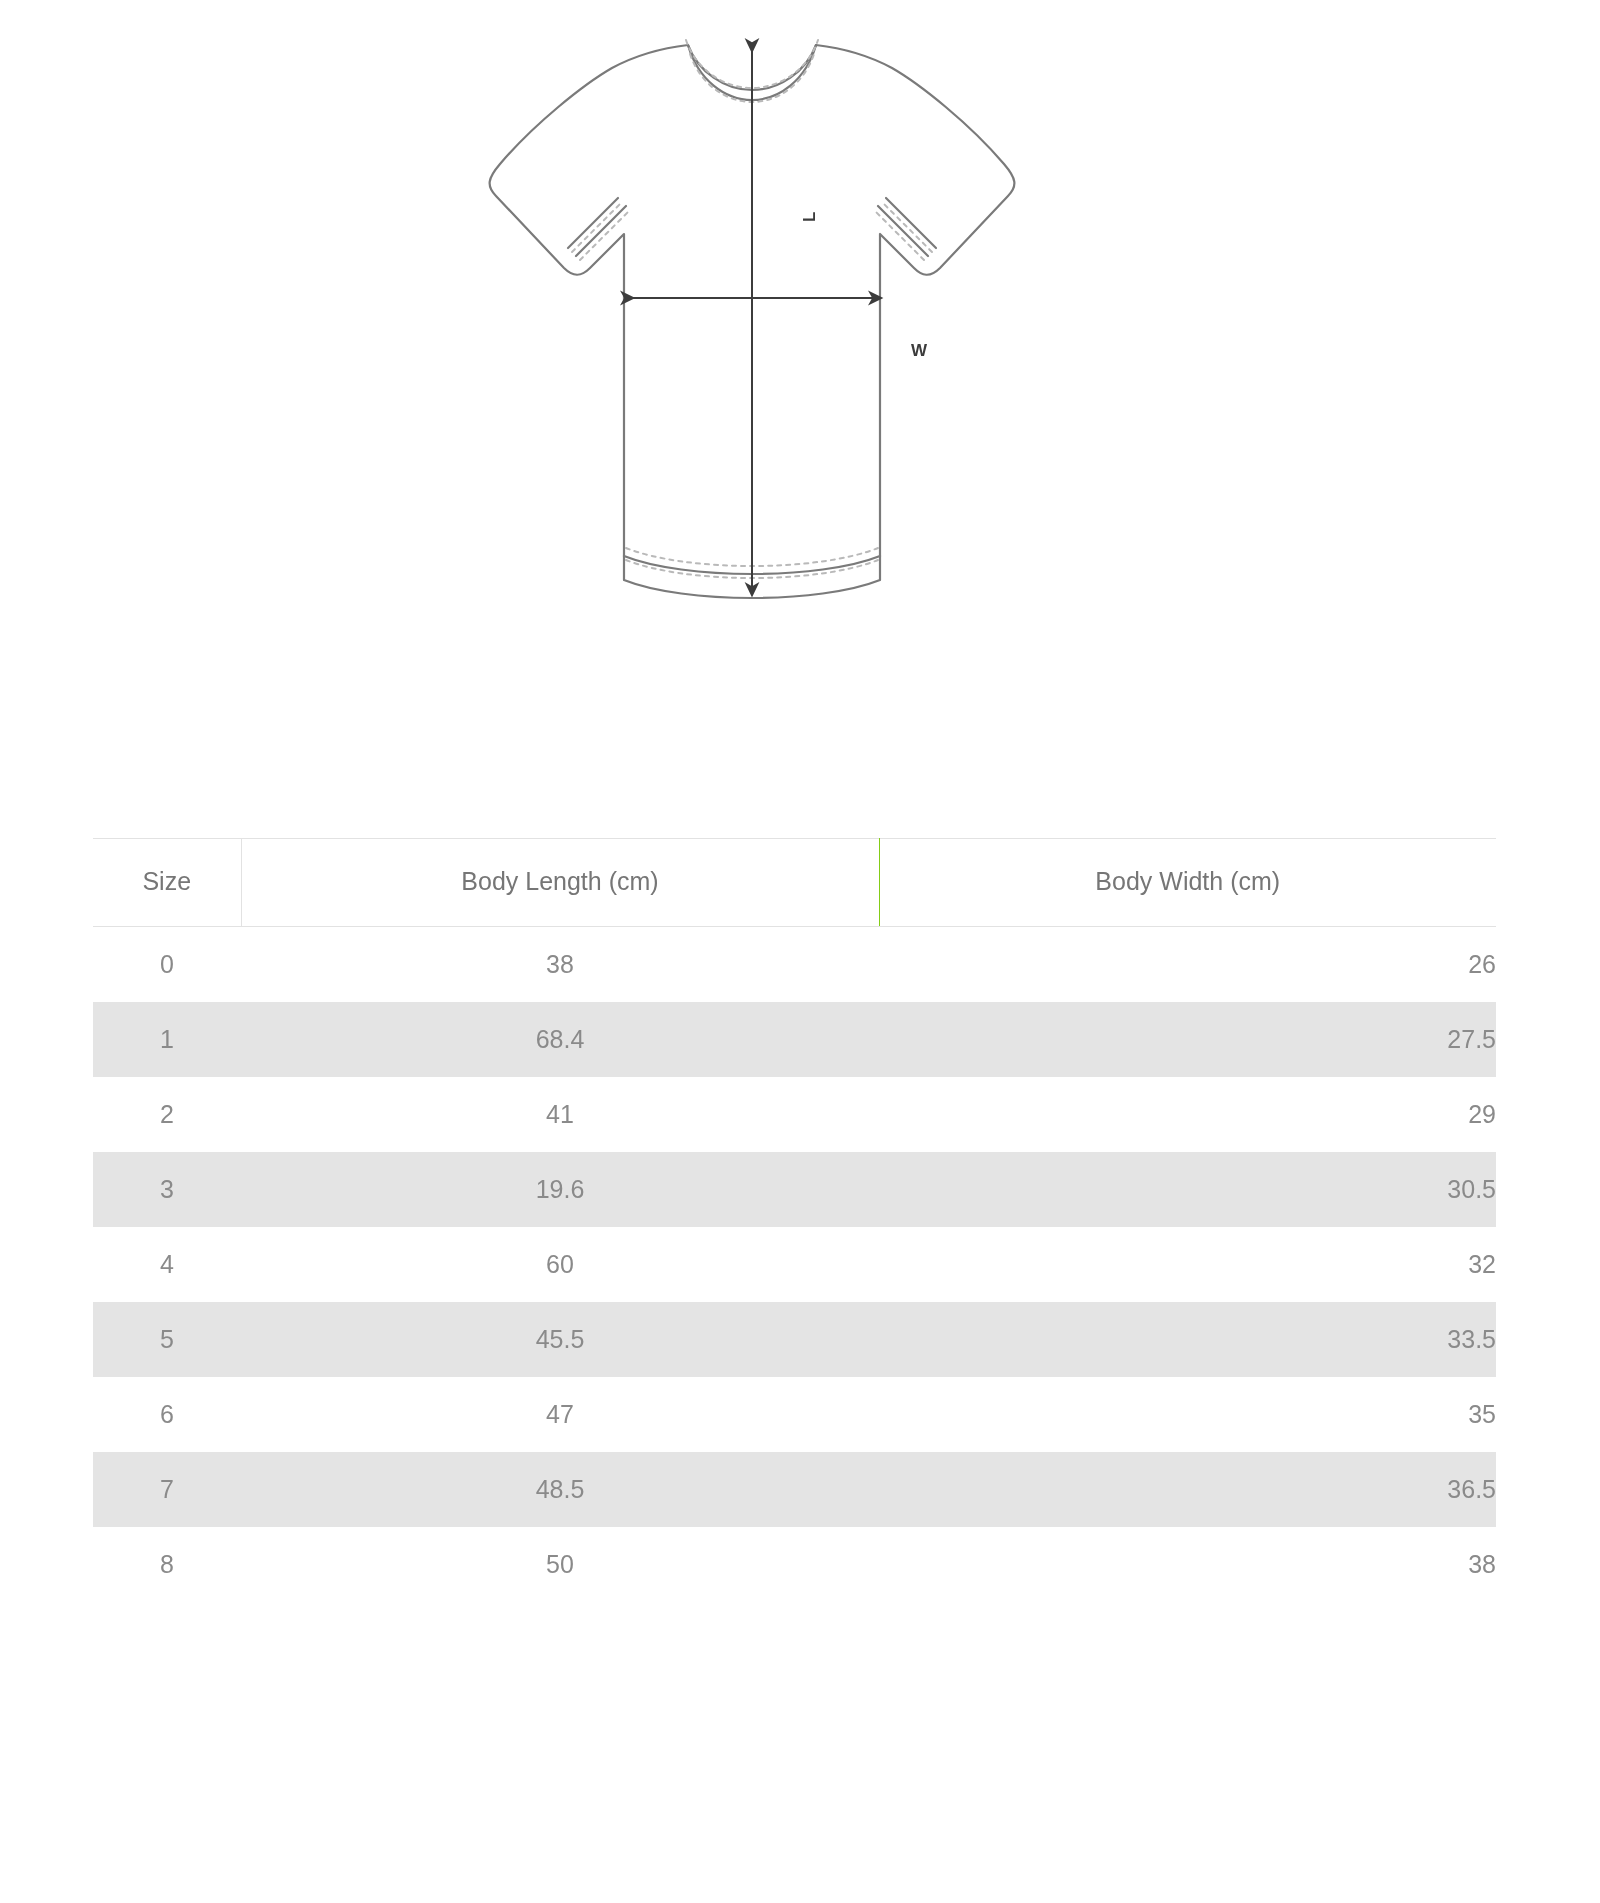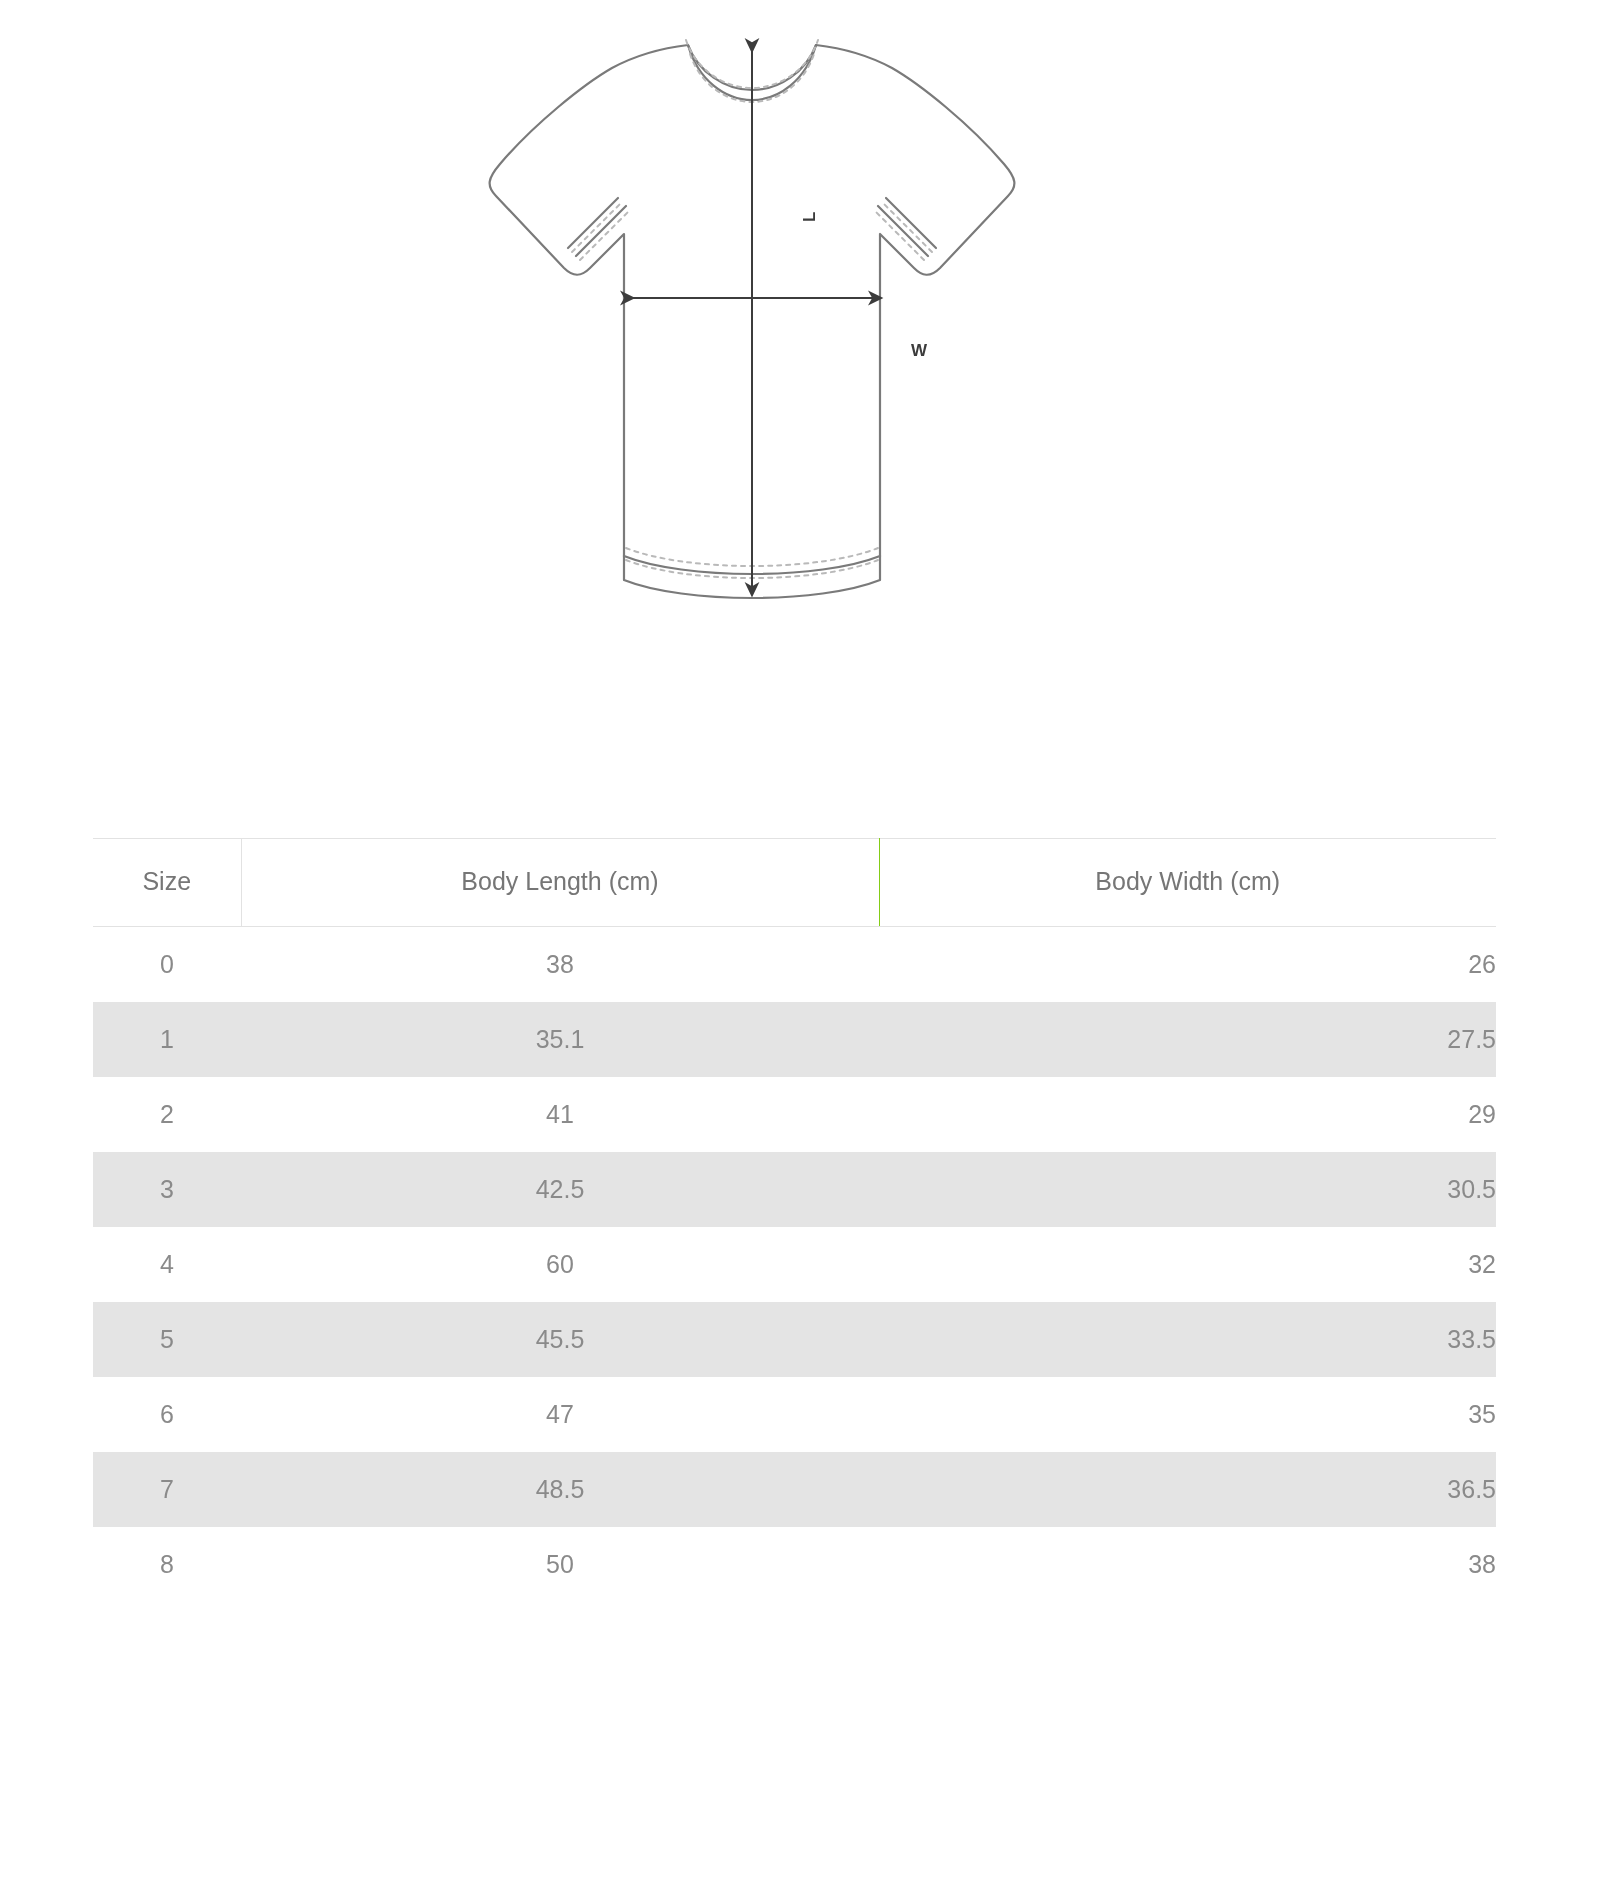--- a/index.html
+++ b/index.html
@@ -180,31 +180,31 @@
         </tr>
       </thead>
       <tbody>
         <tr>
           <td class="col-size">0</td>
           <td class="col-len">38</td>
           <td class="col-wid">26</td>
         </tr>
         <tr class="alt">
           <td class="col-size">1</td>
-          <td class="col-len">35.1</td>
+          <td class="col-len">68.4</td>
           <td class="col-wid">27.5</td>
         </tr>
         <tr>
           <td class="col-size">2</td>
           <td class="col-len">41</td>
           <td class="col-wid">29</td>
         </tr>
         <tr class="alt">
           <td class="col-size">3</td>
-          <td class="col-len">42.5</td>
+          <td class="col-len">19.6</td>
           <td class="col-wid">30.5</td>
         </tr>
         <tr>
           <td class="col-size">4</td>
           <td class="col-len">60</td>
           <td class="col-wid">32</td>
         </tr>
         <tr class="alt">
           <td class="col-size">5</td>
           <td class="col-len">45.5</td>

